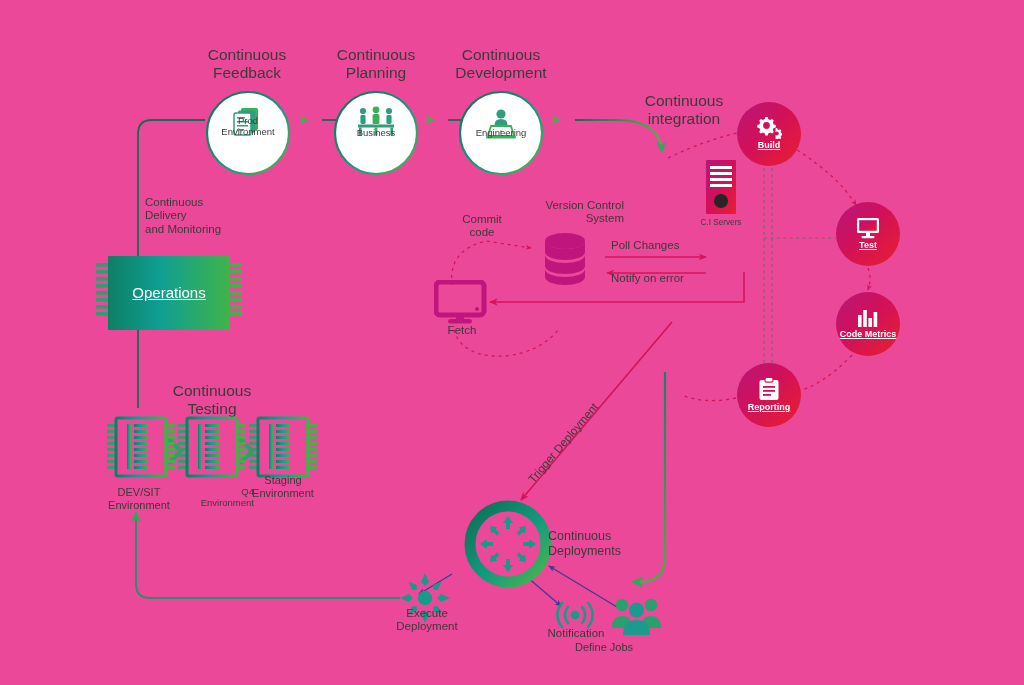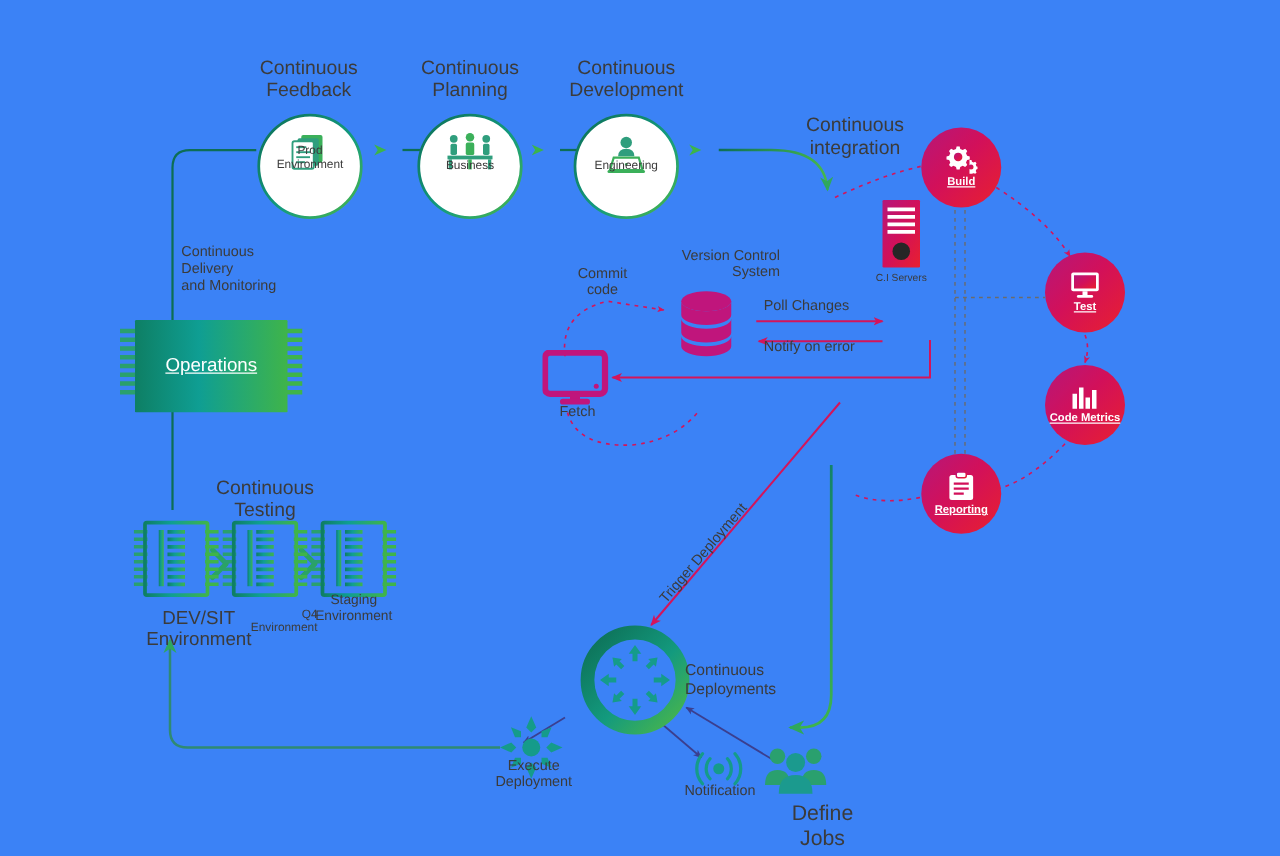--- a/index.html
+++ b/index.html
@@ -4,21 +4,21 @@
 <title>DevOps Continuous Pipeline Diagram</title>
 <style>
   html,body{margin:0;padding:0;background:#ffffff;}
   body{
     width:1024px;height:685px;
     font-family:"Liberation Sans","DejaVu Sans",sans-serif;
     color:#3b3b3b;
     overflow:hidden;
     position:relative;
   }
-  #stage{position:relative;width:1024px;height:685px;background:#3b82f6;}
+  #stage{position:relative;width:1024px;height:685px;background:#ec4899;}
   #wires{position:absolute;left:0;top:0;width:1024px;height:685px;}
   .node{position:absolute;}
   .lbl{position:absolute;text-align:center;line-height:1.16;color:#3b3b3b;white-space:pre-line;}
   .hdr{font-size:15.5px;}
   .sm{font-size:9.5px;}
   .xsm{font-size:8.2px;}
   .mid{font-size:11.5px;}
   .redcirc{
     position:absolute;border-radius:50%;
     display:flex;flex-direction:column;align-items:center;justify-content:center;
@@ -343,21 +343,21 @@
         <rect x="27" y="20" width="14" height="3"></rect>
           <rect x="27" y="26" width="14" height="3"></rect>
         <rect x="27" y="32" width="14" height="3"></rect>
           <rect x="27" y="38" width="14" height="3"></rect>
         <rect x="27" y="44" width="14" height="3"></rect>
           <rect x="27" y="50" width="14" height="3"></rect>
       </g>
       <rect x="20" y="8" width="4" height="45" fill="url(#gChip)"></rect>
     </svg>
   </div>
-  <div class="lbl xsm" style="left:117px;top:486px;width:84px;font-size:15px;">DEV/SIT
+  <div class="lbl xsm" style="left:97px;top:486px;width:84px;font-size:11px;">DEV/SIT
 Environment</div>
 
   <div class="node" style="left:178px;top:416px;">
     <svg width="68" height="70" viewBox="0 0 68 70">
       <g fill="#2aa06e">
         <rect x="0" y="8" width="11" height="2.8"></rect>
           <rect x="0" y="14" width="11" height="2.8"></rect>
         <rect x="0" y="20" width="11" height="2.8"></rect>
           <rect x="0" y="26" width="11" height="2.8"></rect>
         <rect x="0" y="32" width="11" height="2.8"></rect>
@@ -498,15 +498,15 @@
       <g>
         <circle cx="11" cy="11" r="6.2" fill="#2aa06e"></circle>
         <path d="M1,34 q0,-12 10,-12 q10,0 10,12 z" fill="#2aa06e"></path>
         <circle cx="40" cy="11" r="6.2" fill="#2aa06e"></circle>
         <path d="M30,34 q0,-12 10,-12 q10,0 10,12 z" fill="#2aa06e"></path>
         <circle cx="25.5" cy="16" r="7.6" fill="#1b9a8e"></circle>
         <path d="M12,41 q0,-15 13.5,-15 q13.5,0 13.5,15 z" fill="#1b9a8e"></path>
       </g>
     </svg>
   </div>
-  <div class="lbl mid" style="left:620px;top:641px;width:76px;font-size:17px;">Define Jobs</div>
+  <div class="lbl mid" style="left:566px;top:641px;width:76px;font-size:11px;">Define Jobs</div>
 
 </div>
 
 </body></html>

